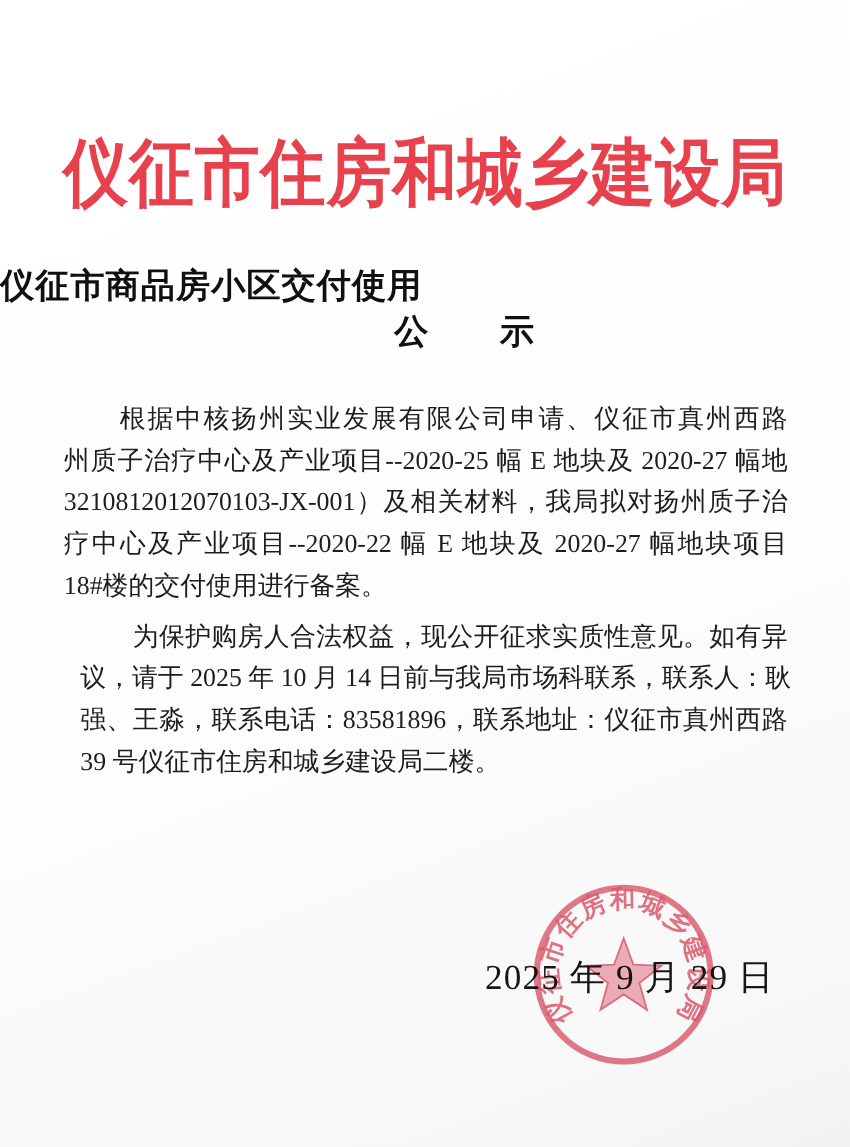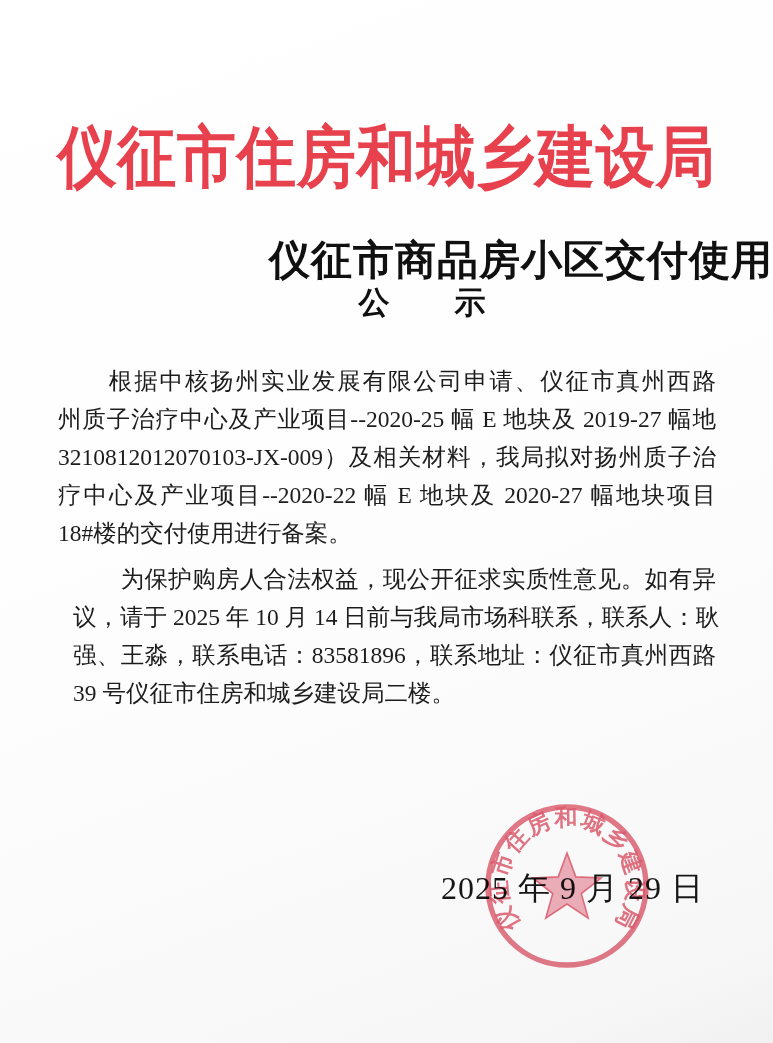--- a/index.html
+++ b/index.html
@@ -9,22 +9,22 @@
     font-family:"Liberation Serif",serif;
     text-decoration:underline;
   }
   .agency{
     position:absolute;top:112px;left:0;width:773px;text-align:center;
     font-family:"DejaVu Serif",serif;font-weight:700;font-size:67px;line-height:90px;
     color:#e8414e;white-space:nowrap;letter-spacing:1px;
     transform:scaleX(0.88);transform-origin:50% 50%;
   }
   .title1{
-    position:absolute;top:240px;left:0;width:773px;text-align:right;
-    font-family:"DejaVu Sans",sans-serif;font-weight:700;font-size:41px;line-height:40px;
+    position:absolute;top:240px;left:0;width:773px;text-align:left;
+    font-family:"DejaVu Sans",sans-serif;font-weight:700;font-size:31px;line-height:40px;
     color:#101010;letter-spacing:1px;white-space:nowrap;
   }
   .title2{
     position:absolute;top:282px;left:0;width:773px;text-align:center;
     font-family:"DejaVu Sans",sans-serif;font-weight:700;font-size:31px;line-height:40px;
     color:#101010;letter-spacing:1px;white-space:nowrap;margin-left:36px;
   }
   .body-block{
     position:absolute;left:58px;top:362px;width:658px;
     font-size:23.5px;color:#1d1d1d;
@@ -54,22 +54,22 @@
 
   <div class="agency">仪征市住房和城乡建设局</div>
 
   <div class="title1">仪征市商品房小区交付使用</div>
 
   <div class="title2">公　　示</div>
 
   <div class="body-block">
     <div class="para1">
       <div class="bline">　　根据中核扬州实业发展有限公司申请、仪征市真州西路</div>
-      <div class="bline">州质子治疗中心及产业项目--2020-25 幅 E 地块及 2019-27 幅地</div>
-      <div class="bline">3210812012070103-JX-009）及相关材料，我局拟对扬州质子治</div>
+      <div class="bline">州质子治疗中心及产业项目--2020-25 幅 E 地块及 2020-27 幅地</div>
+      <div class="bline">3210812012070103-JX-001）及相关材料，我局拟对扬州质子治</div>
       <div class="bline">疗中心及产业项目--2020-22 幅 E 地块及 2020-27 幅地块项目</div>
       <div class="bline lastline">18#楼的交付使用进行备案。</div>
     </div>
     <div class="para2">
       <div class="bline">　　为保护购房人合法权益，现公开征求实质性意见。如有异</div>
       <div class="bline">议，请于 2025 年 10 月 14 日前与我局市场科联系，联系人：耿</div>
       <div class="bline">强、王淼，联系电话：83581896，联系地址：仪征市真州西路</div>
       <div class="bline lastline">39 号仪征市住房和城乡建设局二楼。</div>
     </div>
   </div>

